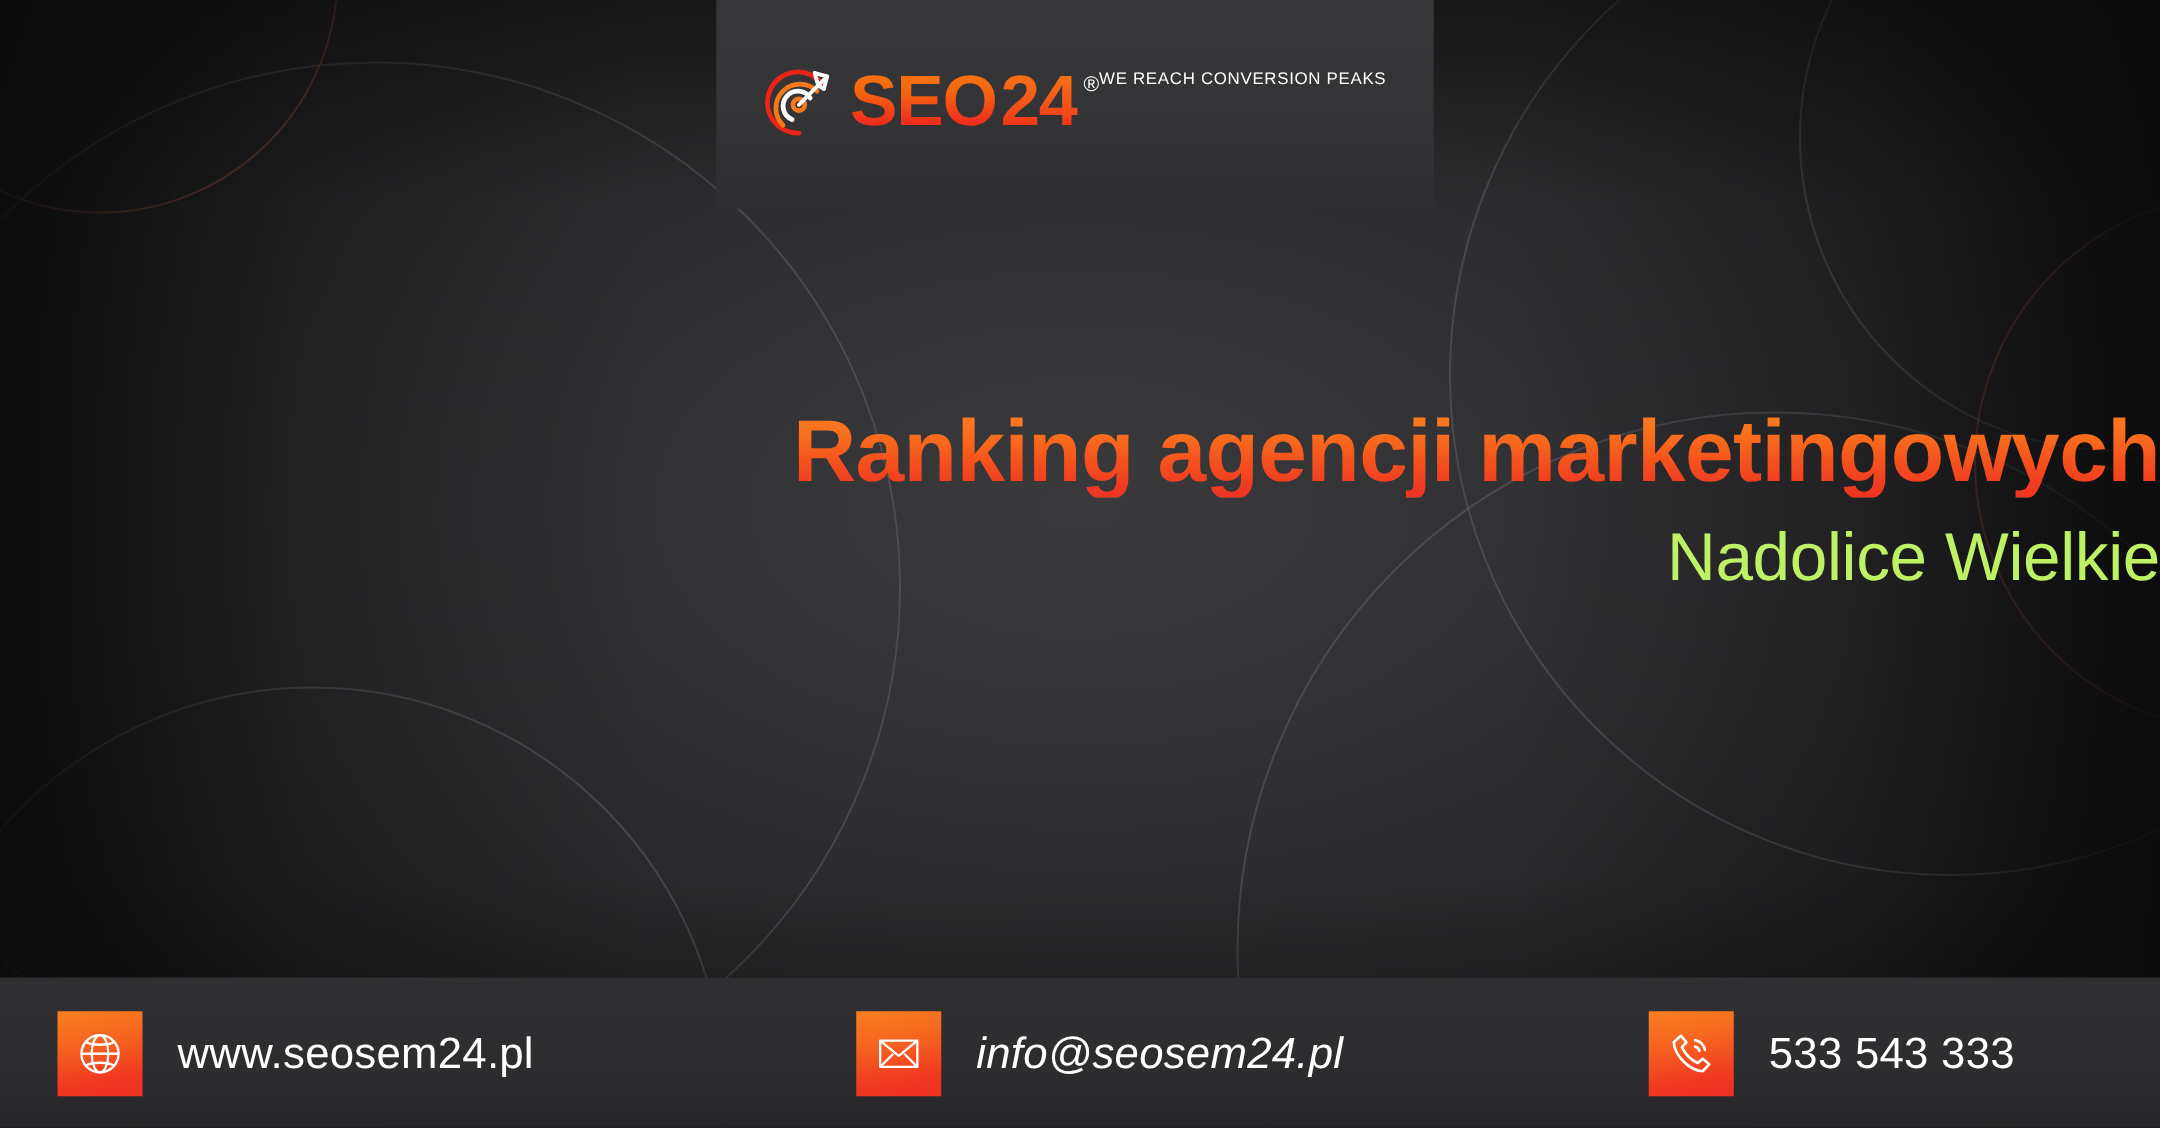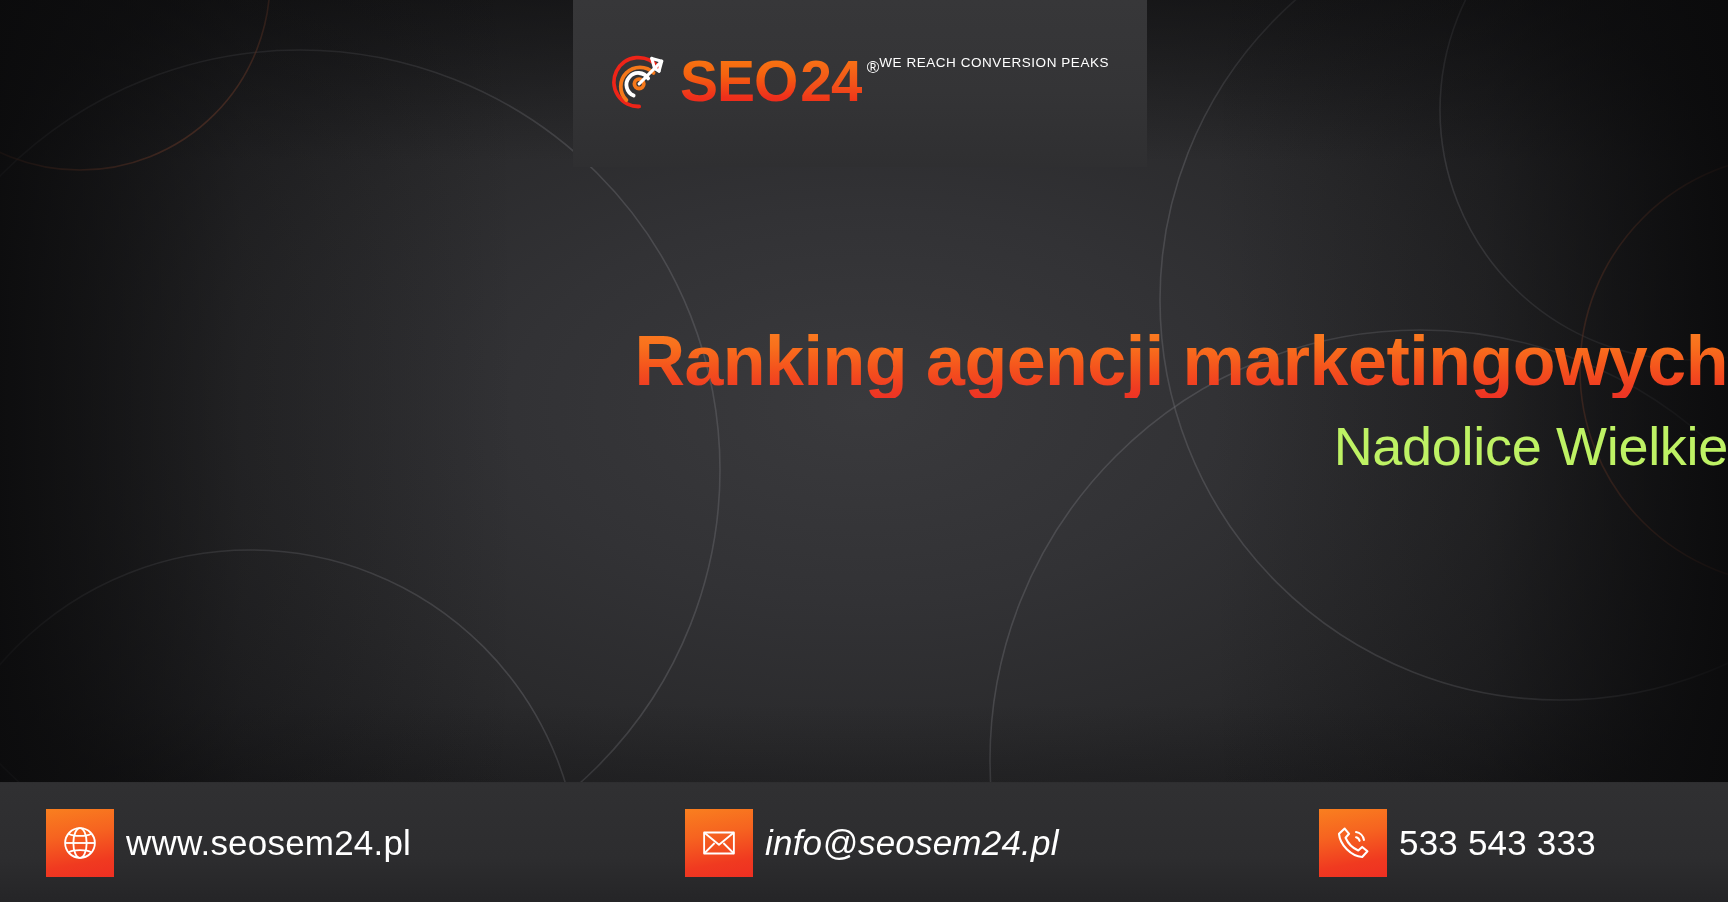--- a/index.html
+++ b/index.html
@@ -147,21 +147,21 @@
   }
   .footer-inner {
     position: absolute;
     inset: 0;
     display: flex;
     align-items: center;
   }
   .contact {
     display: flex;
     align-items: center;
-    gap: 12px;
+    gap: 28px;
     position: absolute;
   }
   .contact-web   { left: 46px;  }
   .contact-mail  { left: 685px; font-style: italic; }
   .contact-phone { left: 1319px;}
   .icon-box {
     width: 68px;
     height: 68px;
     flex: none;
     background: linear-gradient(170deg, #f97f1f 0%, #f66320 38%, #f03a20 76%, #ee2f22 100%);

